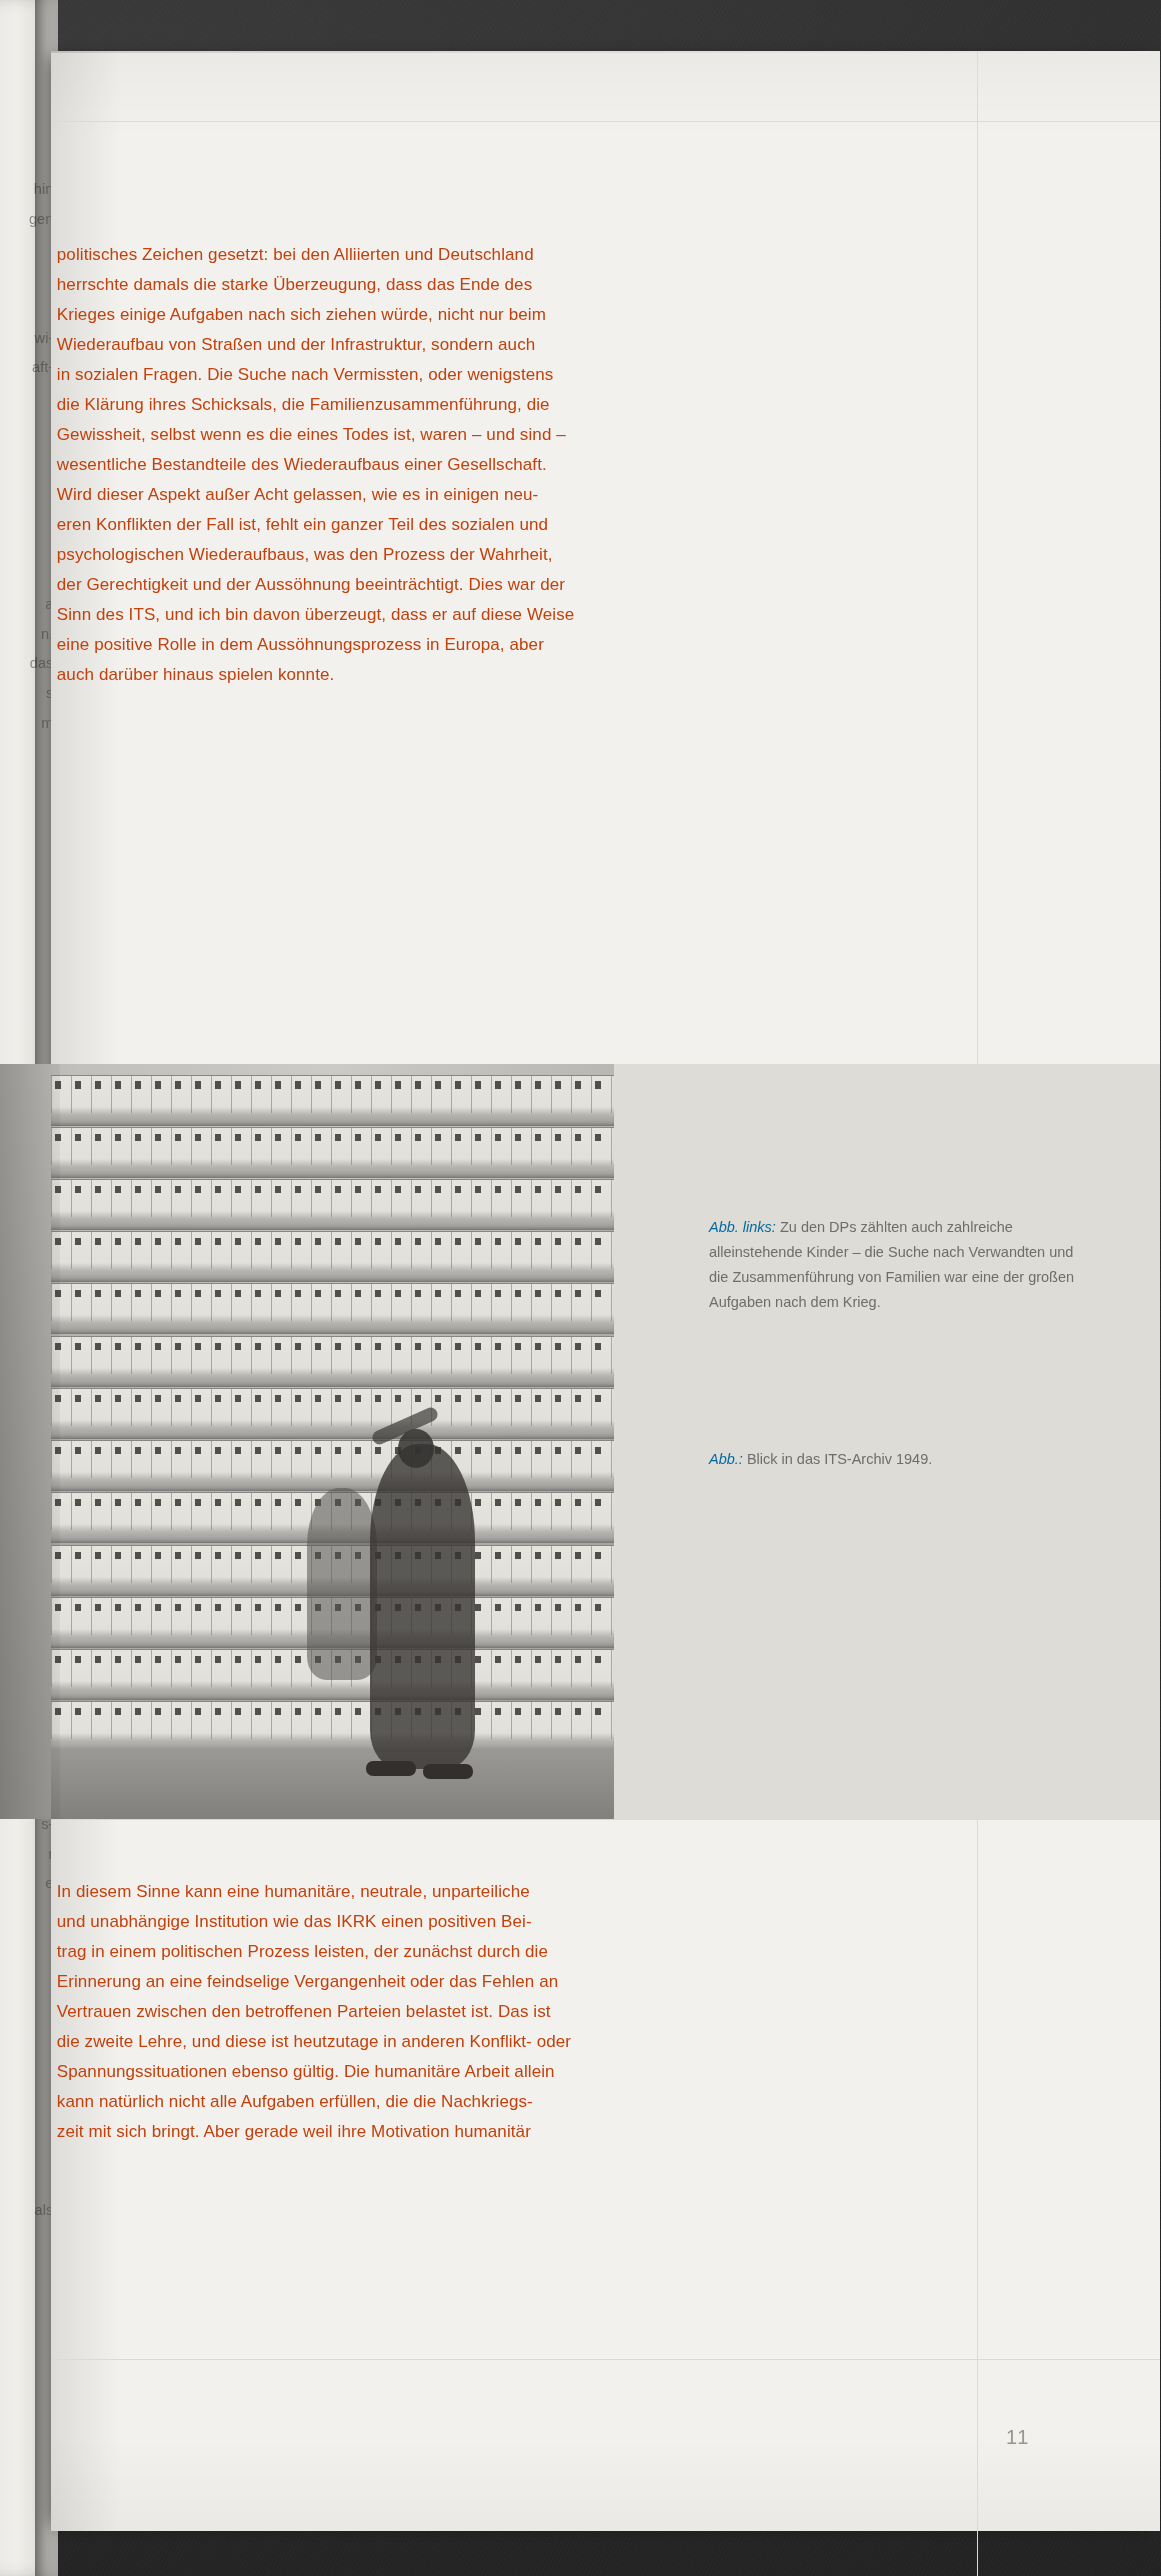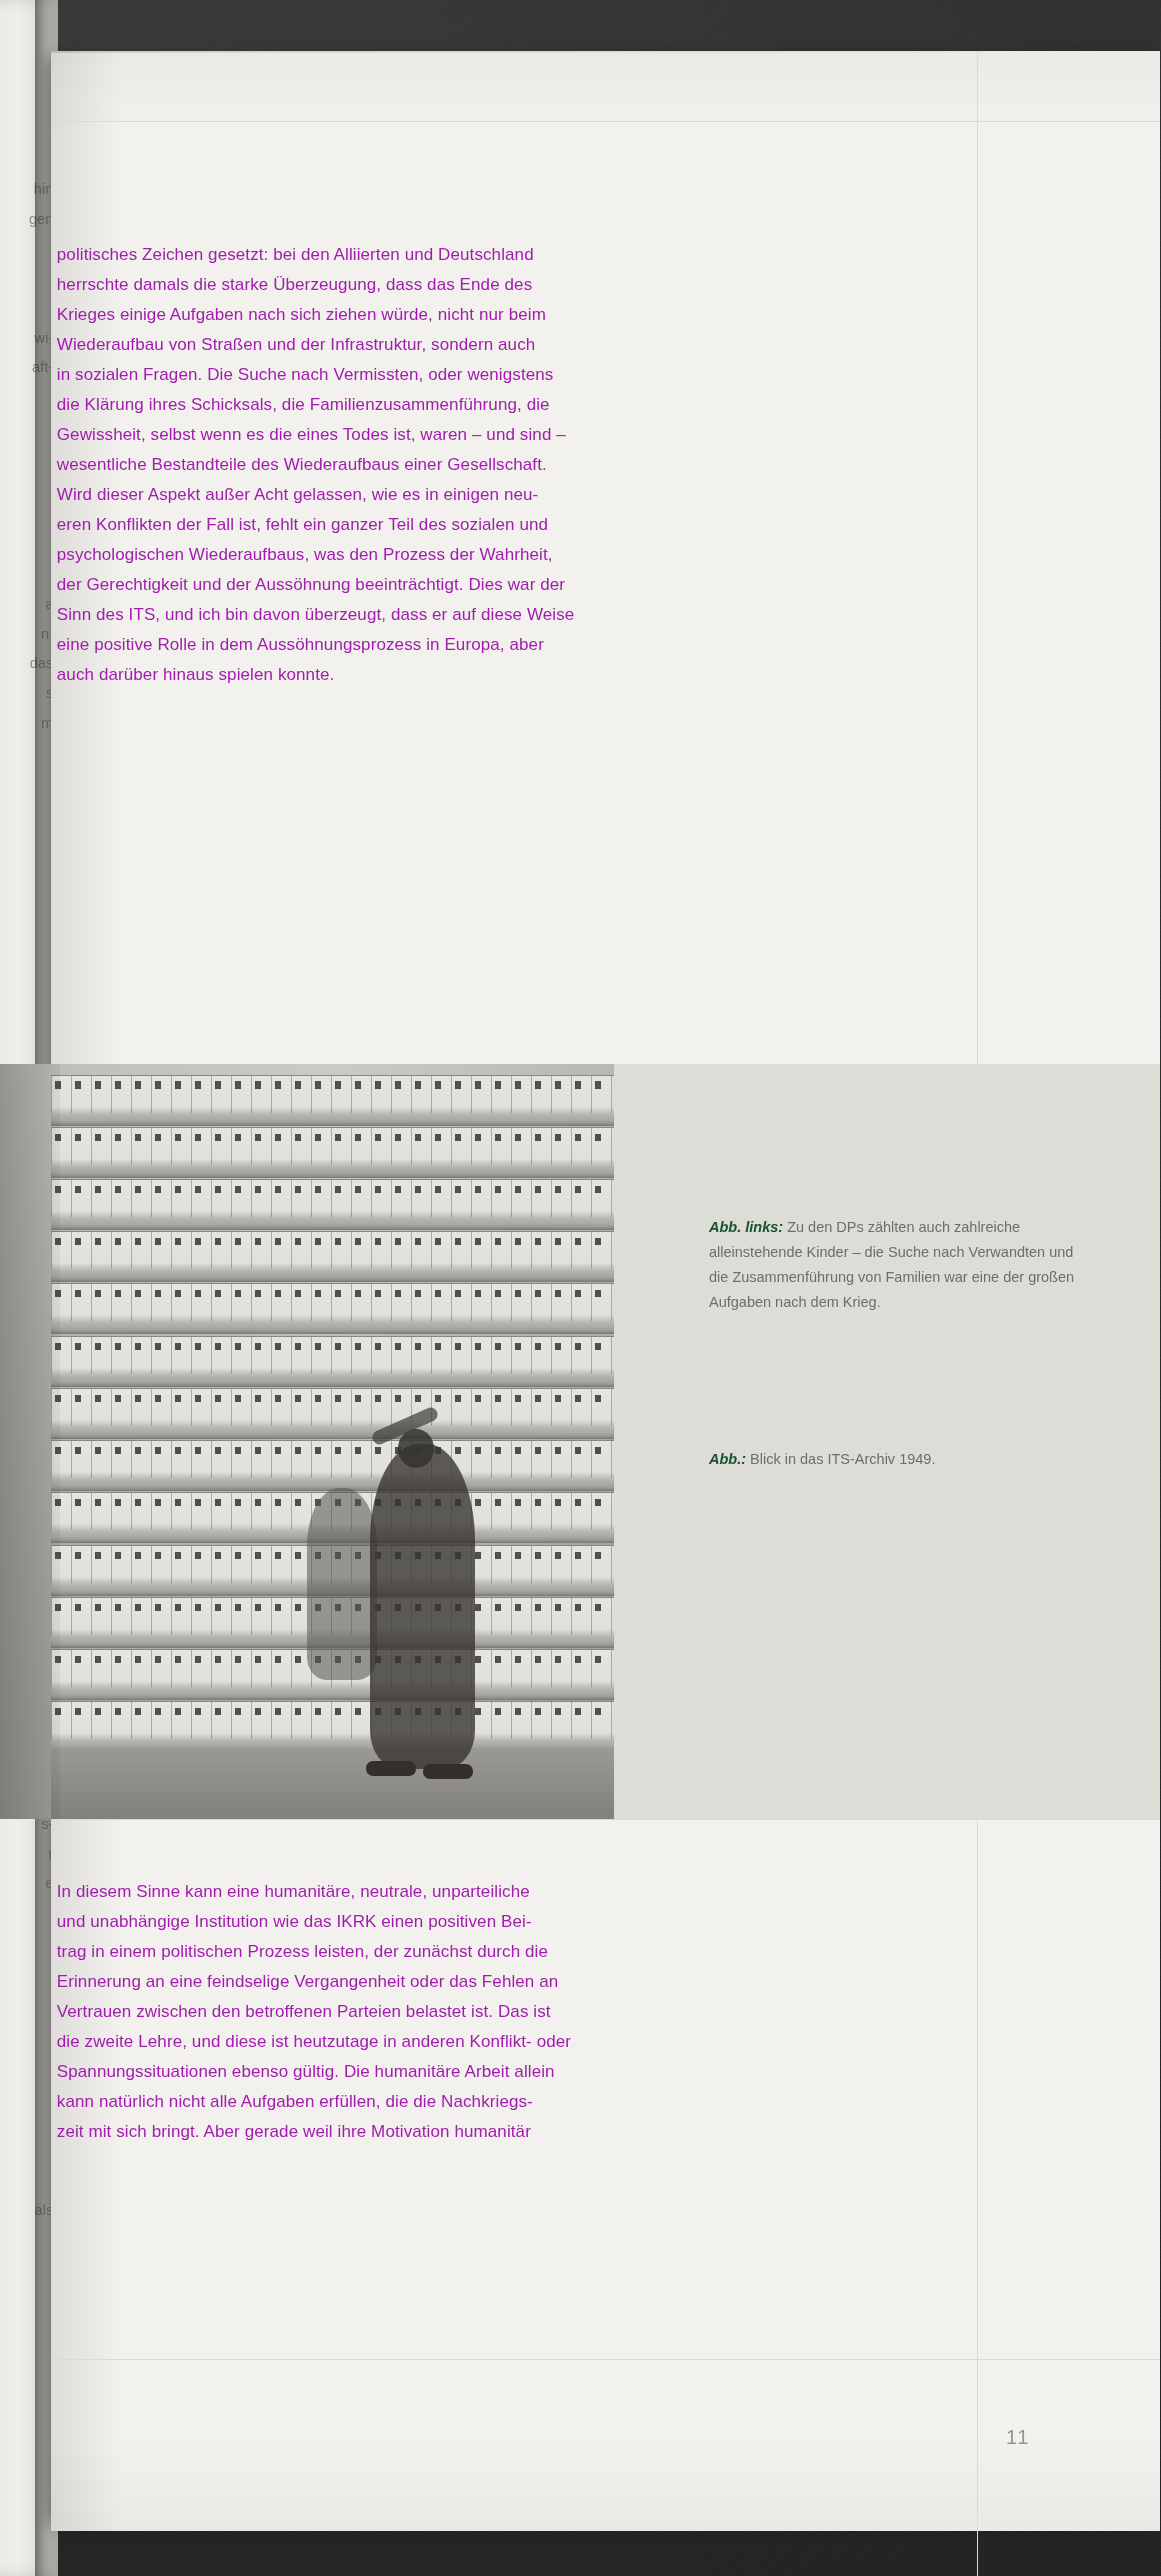--- a/index.html
+++ b/index.html
@@ -91,21 +91,21 @@
     background: #dcdad5;
   }
   .rule-h { height: 0.6px; }
   .rule-v { width: 0.6px; }
 
   
   .col {
     position: absolute;
     left: 5.8px;
     width: 853px;
-    color: #a21caf;
+    color: #c2410c;
     font-size: 17px;
     line-height: 30px;
     letter-spacing: 0.1px;
   }
   .col p { margin: 0; white-space: pre-wrap; }
 
   .block-top { top: 189px; }
   .block-bottom { top: 1826px; }
 
   
@@ -190,23 +190,23 @@
   }
   .caption {
     position: absolute;
     left: 95px;
     width: 372px;
     color: #6f6d6a;
     font-size: 14.5px;
     line-height: 25px;
   }
   .caption .lead {
-    font-weight: bold;
+    font-weight: normal;
     font-style: italic;
-    color: #14532d;
+    color: #0369a1;
   }
   .cap-1 { top: 151px; }
   .cap-2 { top: 383px; }
 
   
   .folio {
     position: absolute;
     left: 955px;
     top: 2375px;
     width: 70px;

